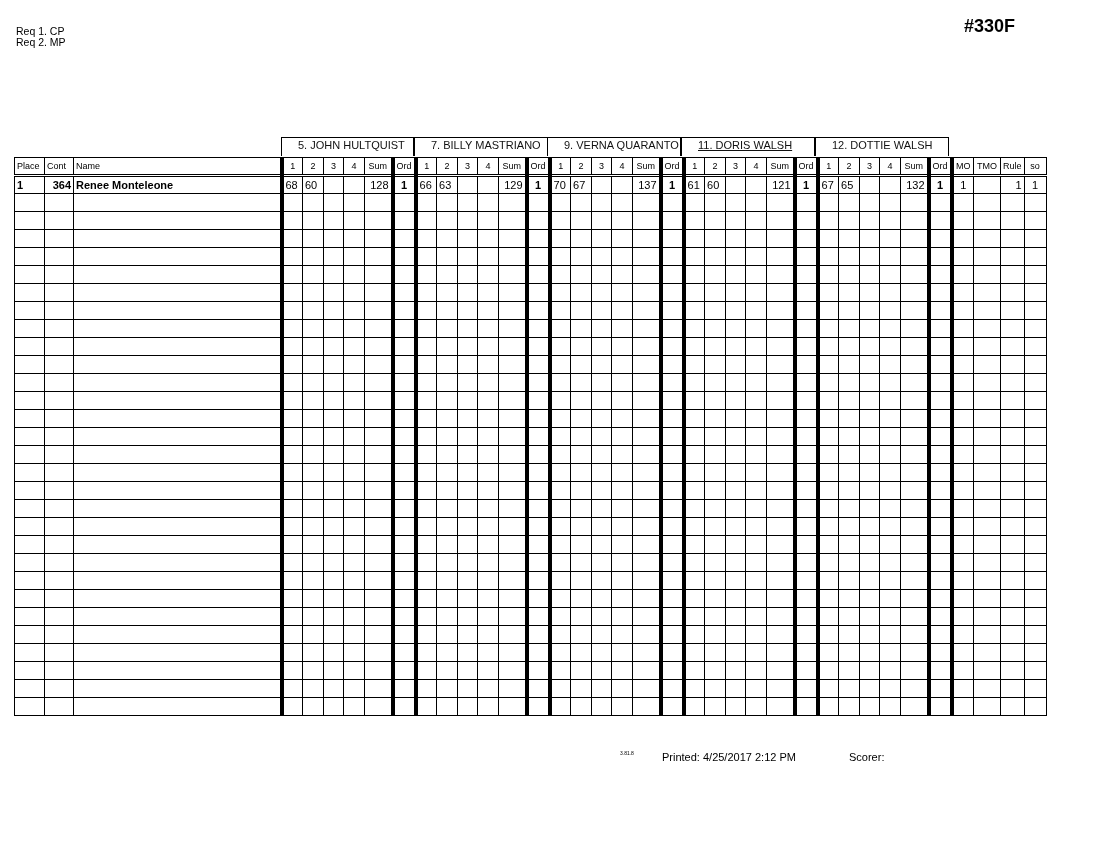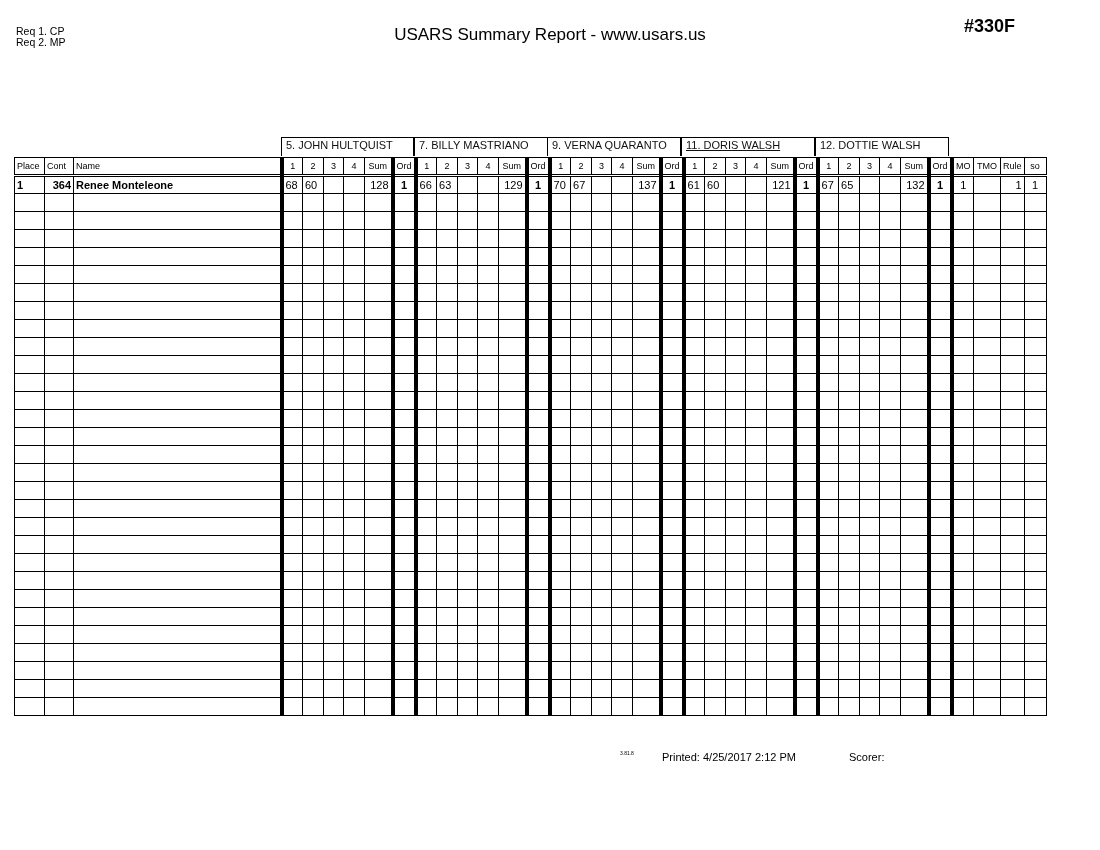--- a/index.html
+++ b/index.html
@@ -4,21 +4,21 @@
 <style>
   html, body { margin:0; padding:0; background:#ffffff; }
   body { width:1100px; height:850px; position:relative; overflow:hidden; font-family:"Liberation Sans", sans-serif; color:#000; }
   .req { position:absolute; left:16px; top:26px; font-size:10.5px; line-height:11px; }
   .code { position:absolute; left:964px; top:16px; font-size:18px; font-weight:bold; }
   .titles { position:absolute; left:280px; width:540px; top:24px; text-align:center; }
   .t1 { font-size:18px; font-weight:bold; line-height:21px; }
   .t2 { font-size:15px; line-height:17px; }
   .t3 { font-size:19px; font-weight:bold; line-height:24px; }
   .t4 { font-size:17px; line-height:22px; }
-  .judge-hdr { position:absolute; top:137px; height:19px; border:1px solid #000; border-bottom:none; font-size:11px; line-height:14px; padding-left:4px; box-sizing:border-box; color:#111; }
+  .judge-hdr { position:absolute; top:137px; height:19px; border:1px solid #000; border-bottom:none; font-size:11px; line-height:14px; padding-left:16px; box-sizing:border-box; color:#111; }
   table.grid { position:absolute; left:14px; top:157px; border-collapse:collapse; table-layout:fixed; }
   table.grid td { border:1px solid #000; height:18px; padding:0 2px; font-size:11px; box-sizing:border-box; overflow:hidden; white-space:nowrap; }
   table.grid tr.hdr td { font-size:9px; height:18px; text-align:center; border-bottom:3px double #000; }
   table.grid tr.hdr td.l { text-align:left; }
   td.thick { border-left:4px solid #000 !important; }
   td.r { text-align:right; }
   td.c { text-align:center; }
   td.b { font-weight:bold; }
   .footer-ver { position:absolute; left:620px; top:750px; font-size:5px; }
   .footer-printed { position:absolute; left:641px; top:751px; font-size:11px;padding-left:21px; }
@@ -27,21 +27,20 @@
 </head>
 <body>
 
 <div class="req">
   <div>Req 1.  CP</div>
   <div>Req 2.  MP</div>
 </div>
 <div class="code">#330F</div>
 
 <div class="titles">
-  <div class="t4">USARS Summary Report - www.usars.us</div>
 </div>
 
 <div class="judge-hdr" style="left:281px;width:133px;">5.  JOHN HULTQUIST</div>
 <div class="judge-hdr" style="left:414px;width:134px;">7.  BILLY MASTRIANO</div>
 <div class="judge-hdr" style="left:547px;width:134px;">9.  VERNA QUARANTO</div>
 <div class="judge-hdr" style="left:681px;width:134px;text-decoration:underline;">11.  DORIS WALSH</div>
 <div class="judge-hdr" style="left:815px;width:134px;">12.  DOTTIE WALSH</div>
 
 <table class="grid" id="grid">
   <colgroup>

